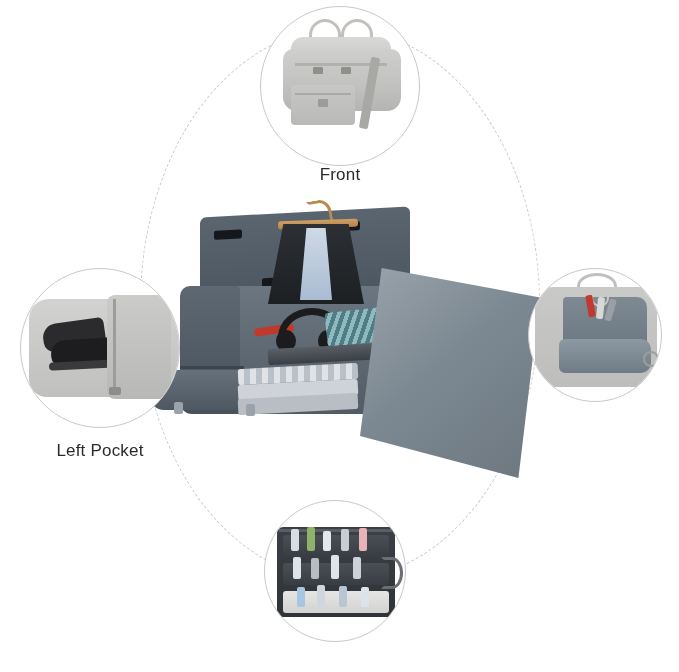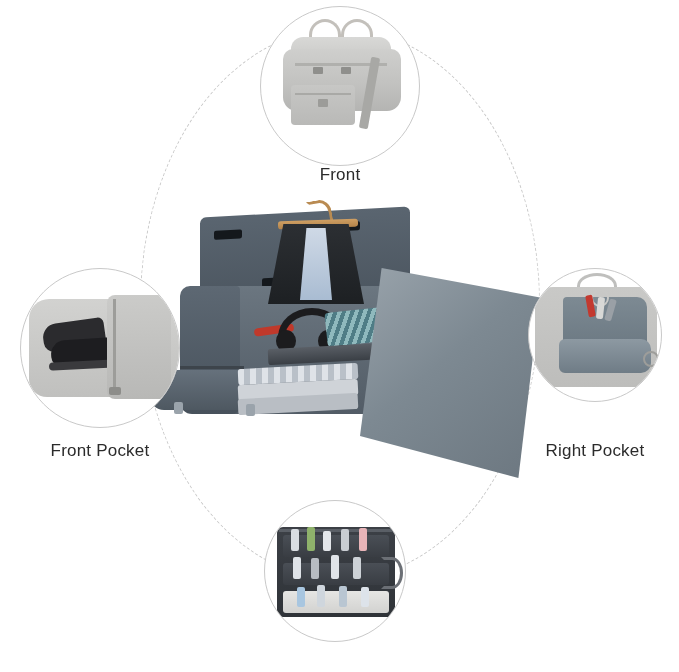--- a/index.html
+++ b/index.html
@@ -476,34 +476,33 @@
 
   <div class="callout" id="callout-left">
     <div class="lp-bag"></div>
     <div class="lp-shoe1"></div>
     <div class="lp-shoe2"></div>
     <div class="lp-sole"></div>
     <div class="lp-panel"></div>
     <div class="lp-zip"></div>
     <div class="lp-pull"></div>
   </div>
-  <div class="callout-label" id="label-left">Front Pocket</div>
+  <div class="callout-label" id="label-left">Left Pocket</div>
 
   <div class="callout" id="callout-right">
     <div class="rp-handle"></div>
     <div class="rp-bag"></div>
     <div class="rp-inner"></div>
     <div class="rp-ring"></div>
     <div class="rp-key k1"></div>
     <div class="rp-key k2"></div>
     <div class="rp-key k3"></div>
     <div class="rp-flap"></div>
     <div class="rp-clip"></div>
   </div>
-  <div class="callout-label" id="label-right">Right Pocket</div>
 
   <div class="callout" id="callout-toiletry">
     <div class="tb-body"></div>
     <div class="tb-zip"></div>
     <div class="tb-row tbr1">
       <div class="tb-item" style="left:8px; top:-6px; height:22px; background:#d9dde2;"></div>
       <div class="tb-item" style="left:24px; top:-8px; height:24px; background:#8fb26b;"></div>
       <div class="tb-item" style="left:40px; top:-4px; height:20px; background:#e3e6ea;"></div>
       <div class="tb-item" style="left:58px; top:-6px; height:22px; background:#c9cdd2;"></div>
       <div class="tb-item" style="left:76px; top:-7px; height:23px; background:#e8b4b8;"></div>

